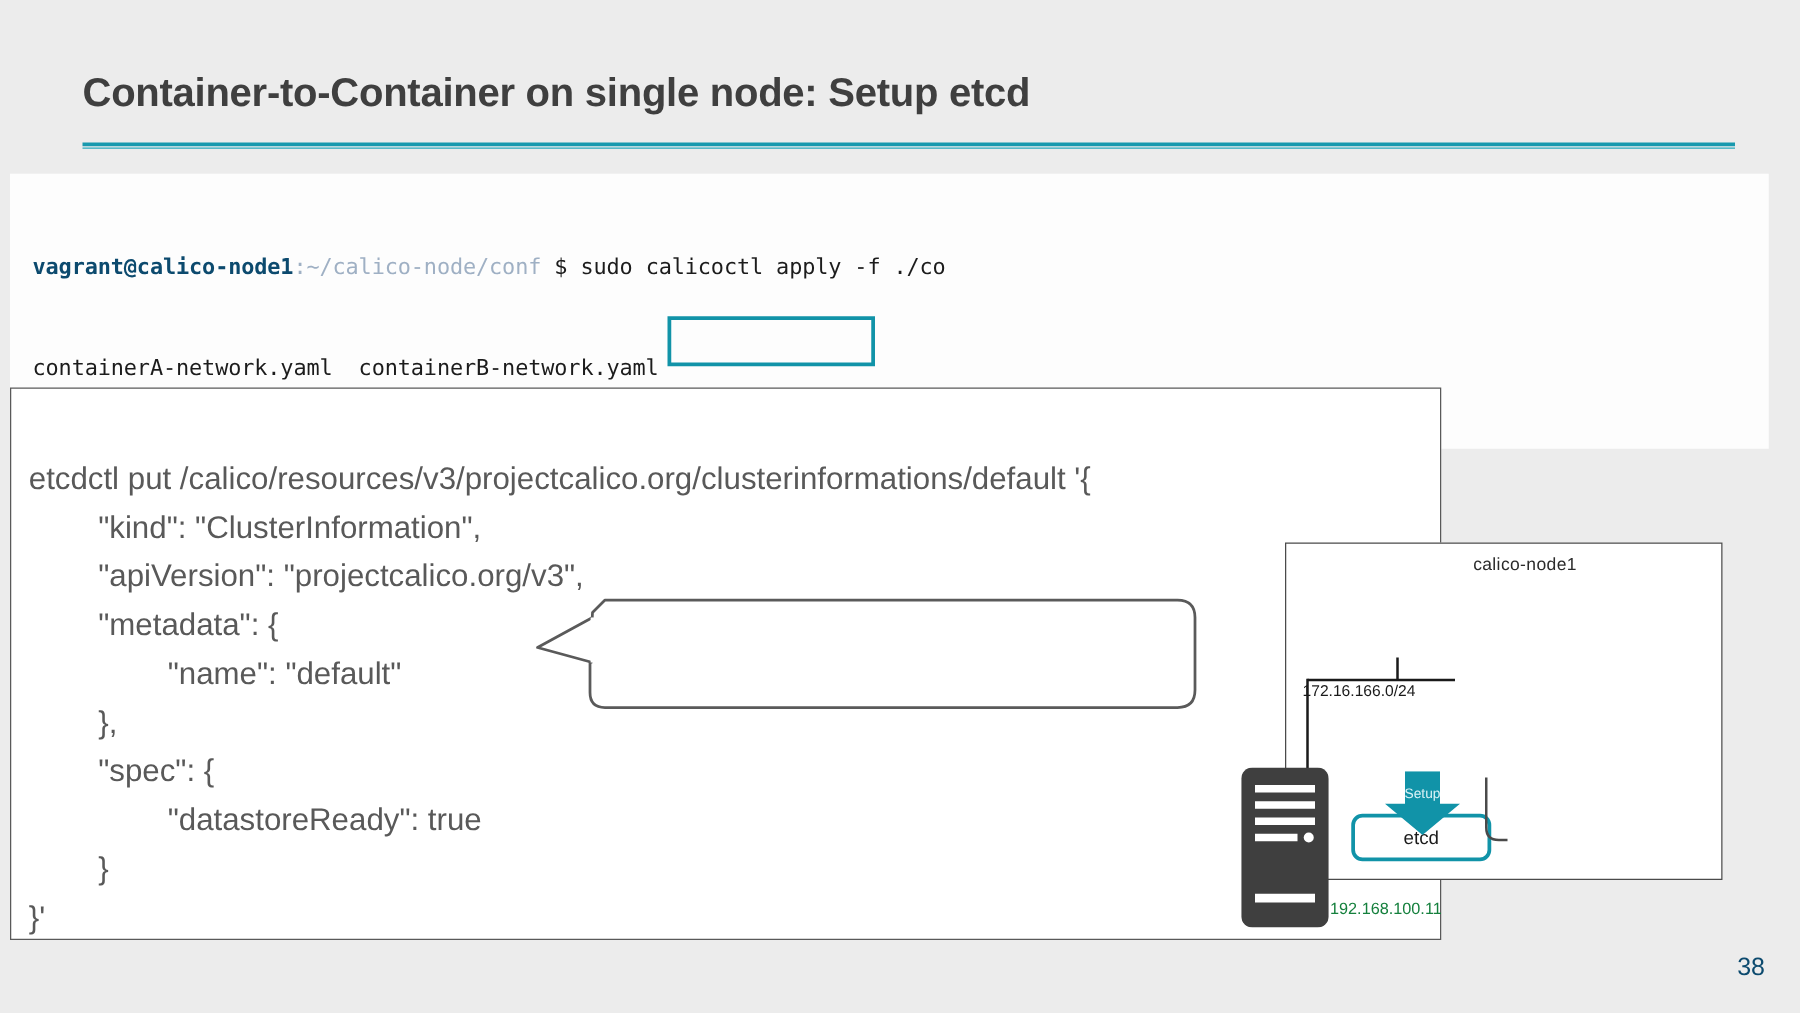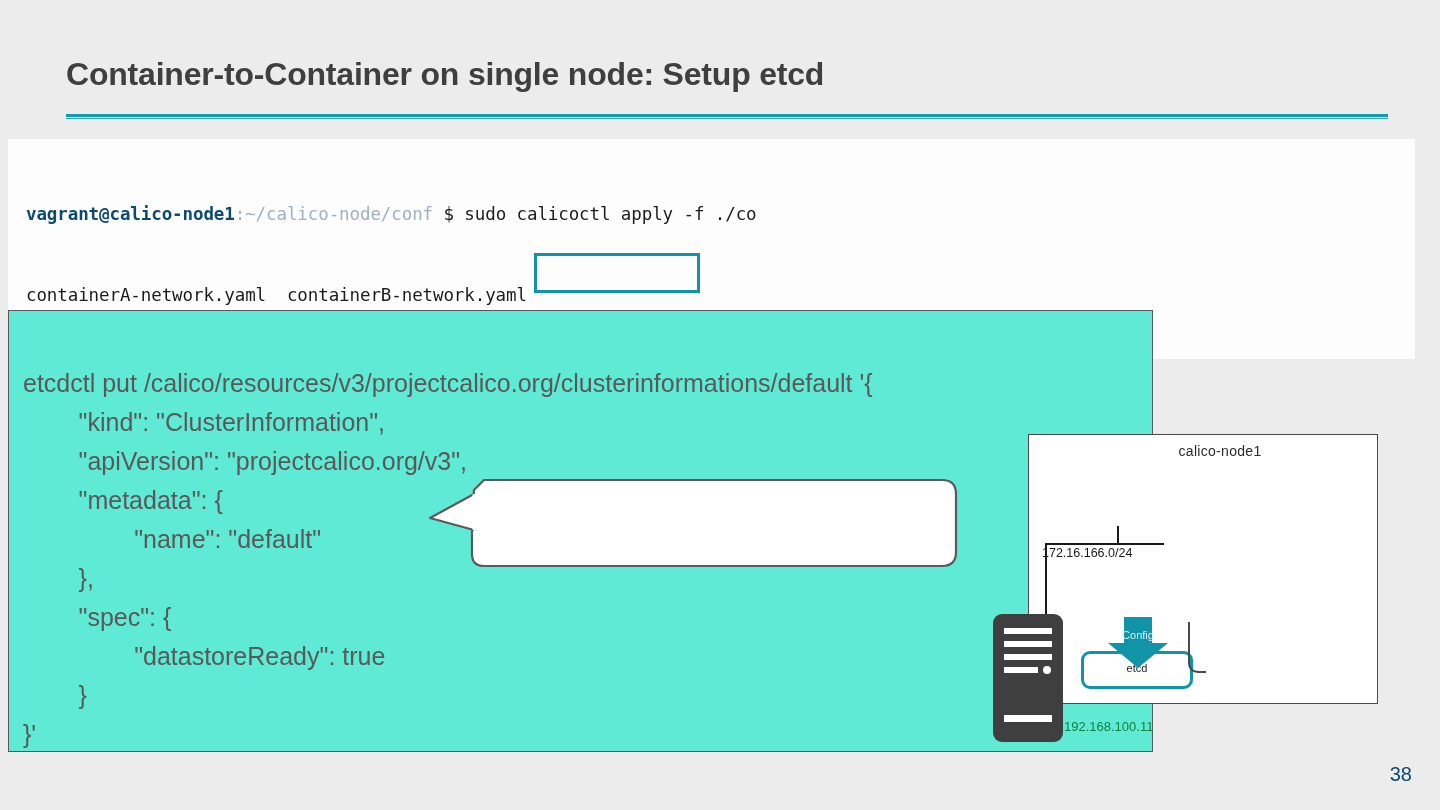--- a/index.html
+++ b/index.html
@@ -81,21 +81,21 @@
     box-sizing: border-box;
   }
 
   
   #code-panel {
     position: absolute;
     left: 8px;
     top: 310px;
     width: 1145px;
     height: 442px;
-    background: #5eead4;
+    background: #ffffff;
     border: 1.5px solid #595959;
     box-sizing: border-box;
   }
   #code-text {
     position: absolute;
     left: 14px;
     top: 28px;
     font-family: "Liberation Sans", sans-serif;
     font-size: 25px;
     line-height: 39px;
@@ -210,21 +210,21 @@
     border-radius: 9px;
     background: #ffffff;
     box-sizing: border-box;
   }
   #etcd-label {
     position: absolute;
     left: 0;
     top: 8px;
     width: 106px;
     text-align: center;
-    font-size: 11px;
+    font-size: 15px;
     color: #1c1c1c;
     font-family: "Liberation Sans", sans-serif;
   }
   #config-arrow {
     position: absolute;
     left: 1106px;
     top: 617px;
     width: 64px;
     height: 52px;
   }
@@ -324,15 +324,15 @@
 <div id="etcd-hook">
   <svg width="26" height="60" viewBox="0 0 26 60" xmlns="http://www.w3.org/2000/svg">
     <path d="M 3 2 L 3 42 Q 3 52 13 52 L 20 52" fill="none" stroke="#4a4a4a" stroke-width="2"></path>
   </svg>
 </div>
 <div id="config-arrow">
   <svg width="64" height="52" viewBox="0 0 64 52" xmlns="http://www.w3.org/2000/svg">
     <path d="M 18 0 L 46 0 L 46 26 L 62 26 L 32 51 L 2 26 L 18 26 Z" fill="#1193a8"></path>
   </svg>
 </div>
-<div id="config-label">Config</div>
+<div id="config-label">Setup</div>
 
 <div id="page-number">38</div>
 
 </body></html>

